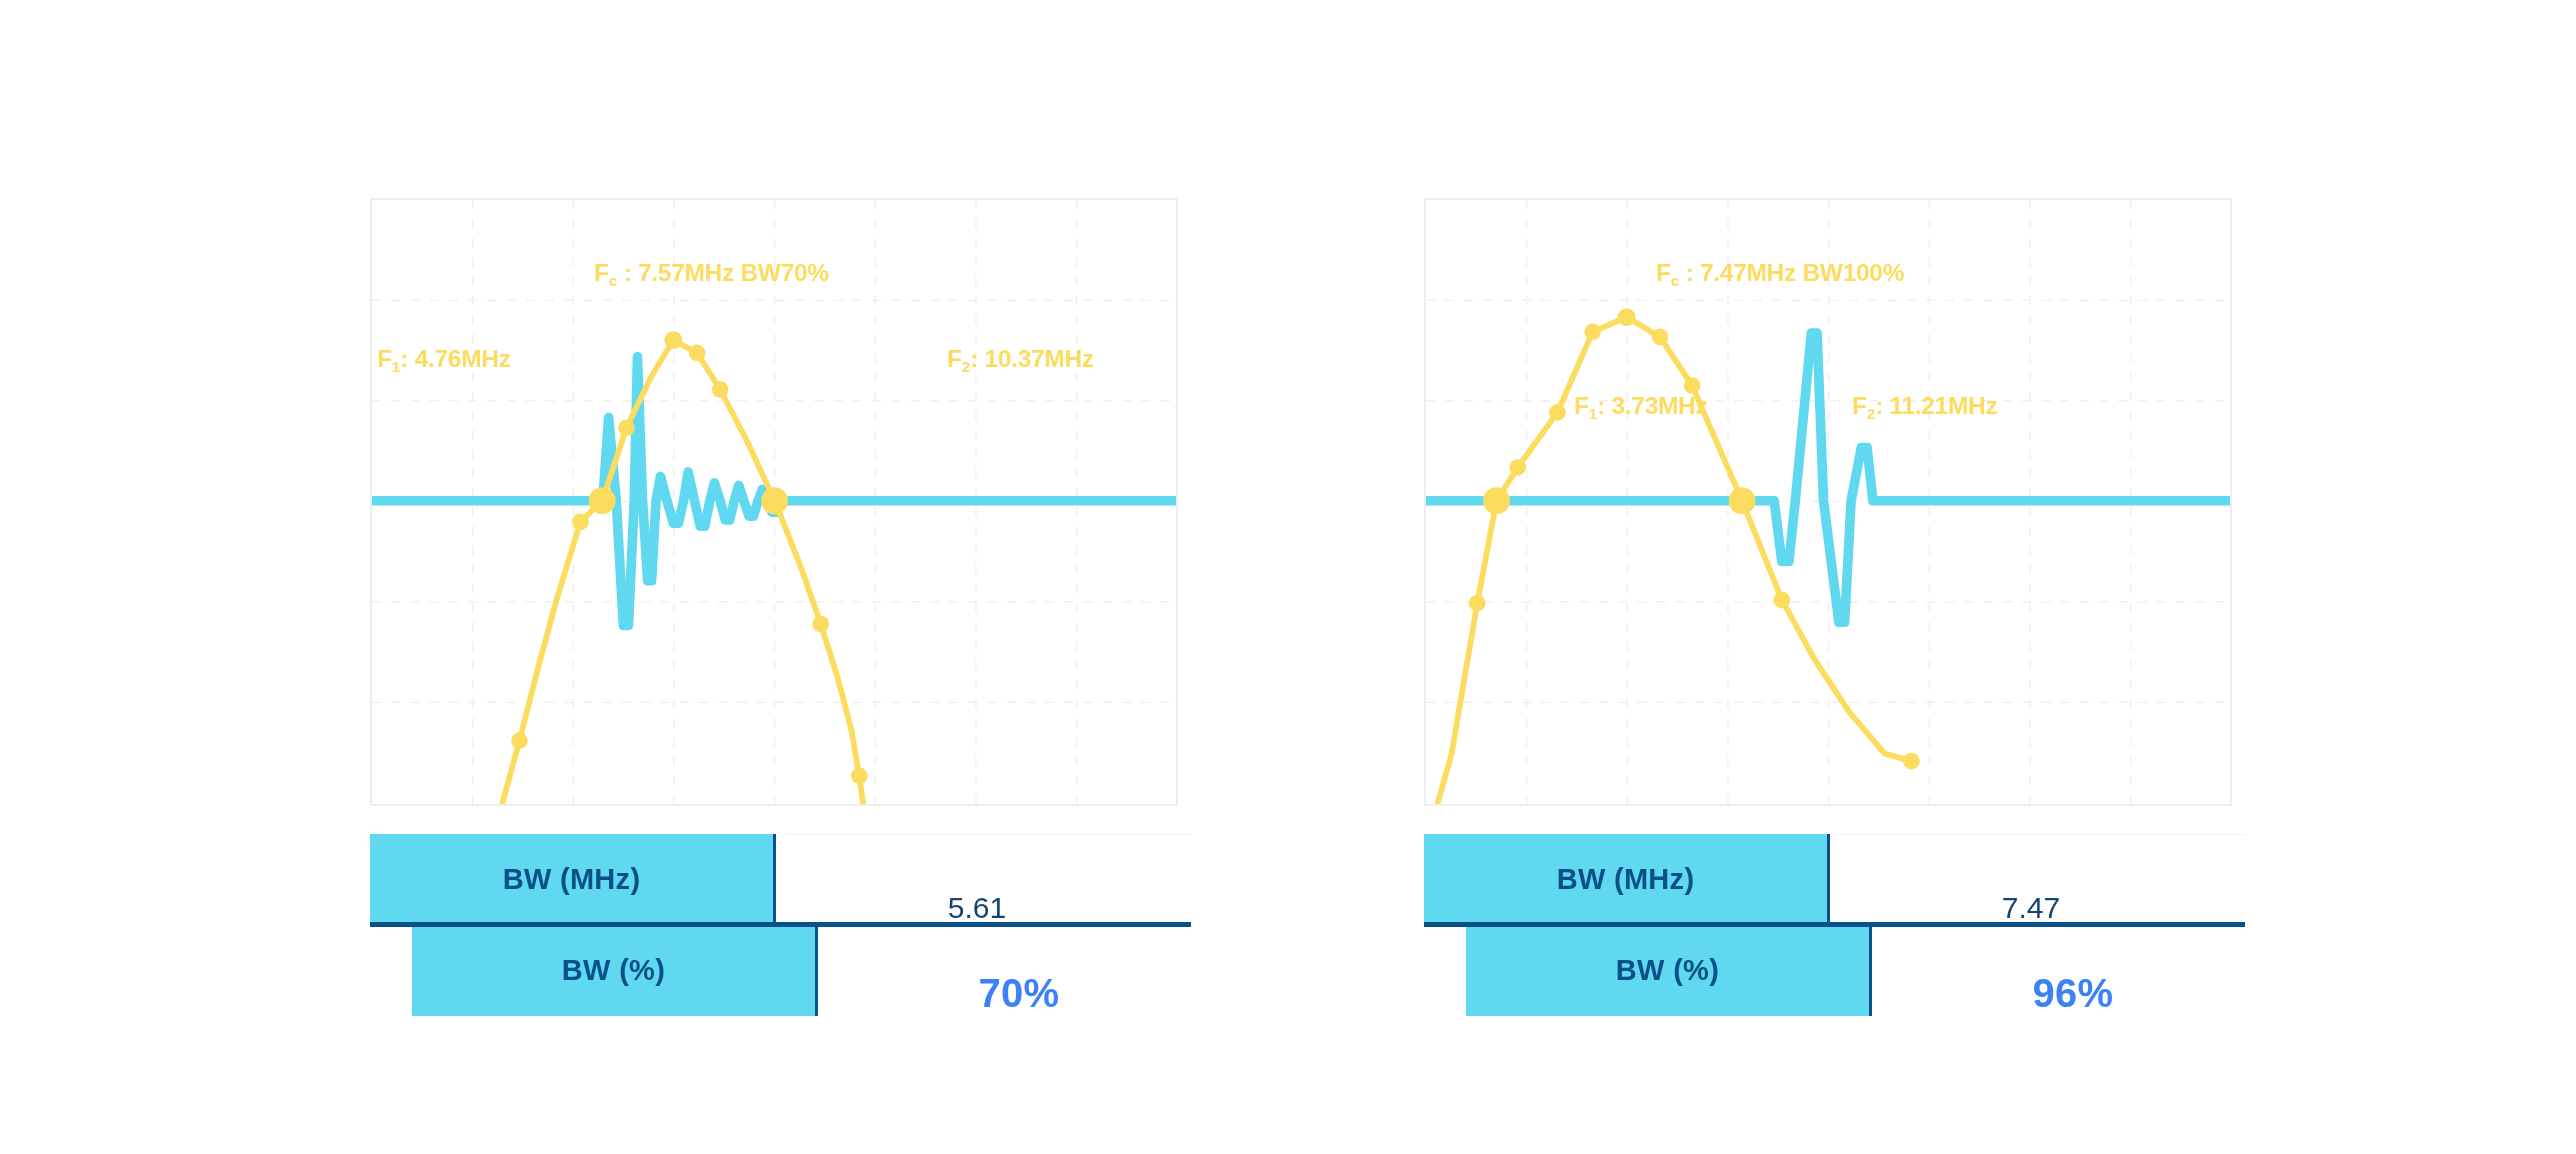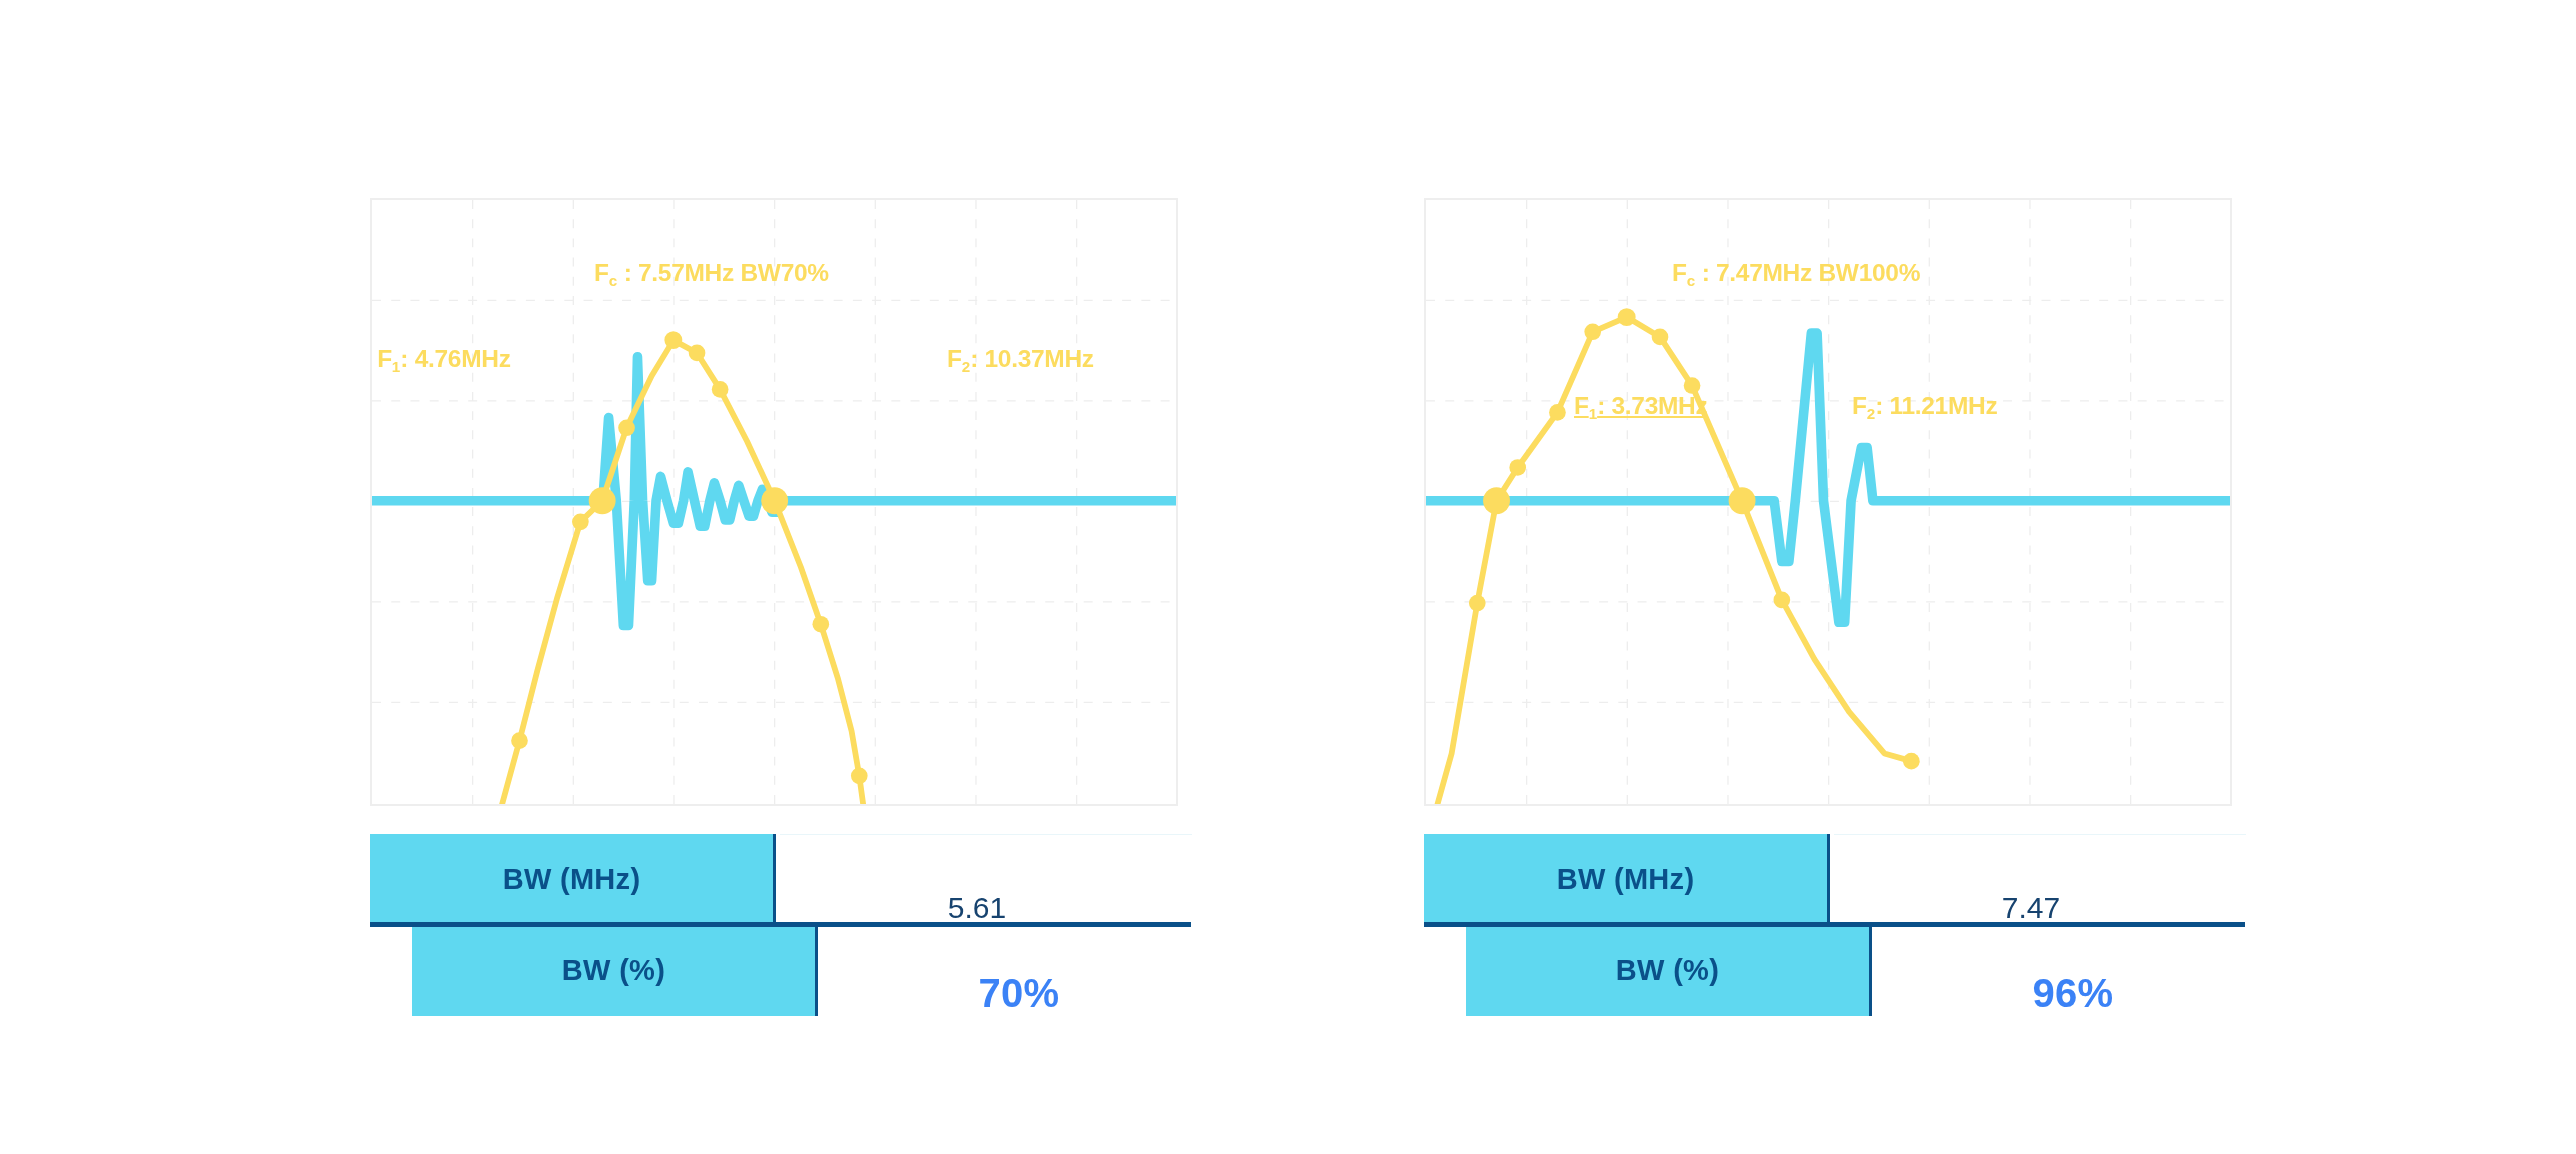--- a/index.html
+++ b/index.html
@@ -67,22 +67,22 @@
     vertical-align: -0.30em;
     letter-spacing: 0;
   }
 
   
   .lbl-L-fc { left: 222px; top: 61px; }
   .lbl-L-f1 { left: 5.2px;   top: 147px; }
   .lbl-L-f2 { left: 575px; top: 147px; }
 
   
-  .lbl-R-fc { left: 230px; top: 61px; margin-left: 16px; }
-  .lbl-R-f1 { left: 148px; top: 194px; text-decoration: underline; }
+  .lbl-R-fc { left: 230px; top: 61px; }
+  .lbl-R-f1 { left: 148px; top: 194px; }
   .lbl-R-f2 { left: 426px; top: 194px; }
 
   
   .bw-table {
     position: relative;
     margin-top: 28px;
     width: 808px;
     height: 182px;
   }
   .bw-row {

